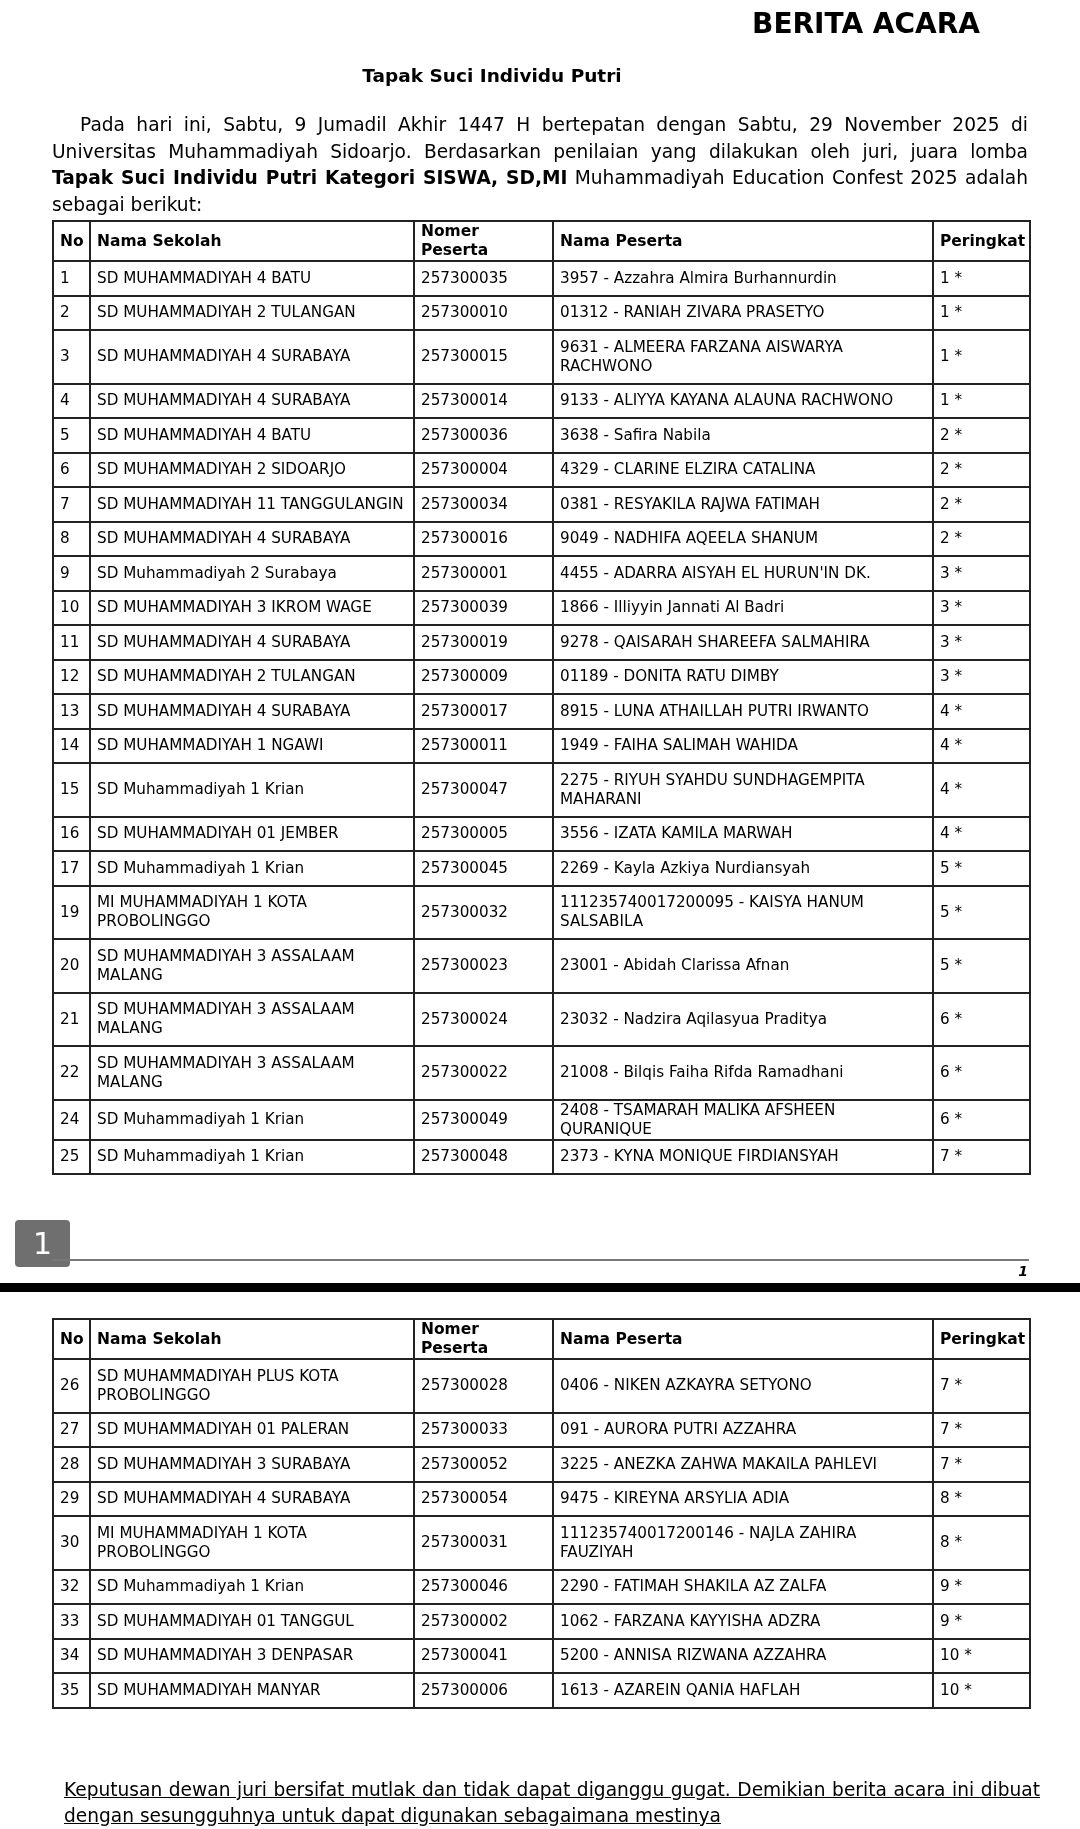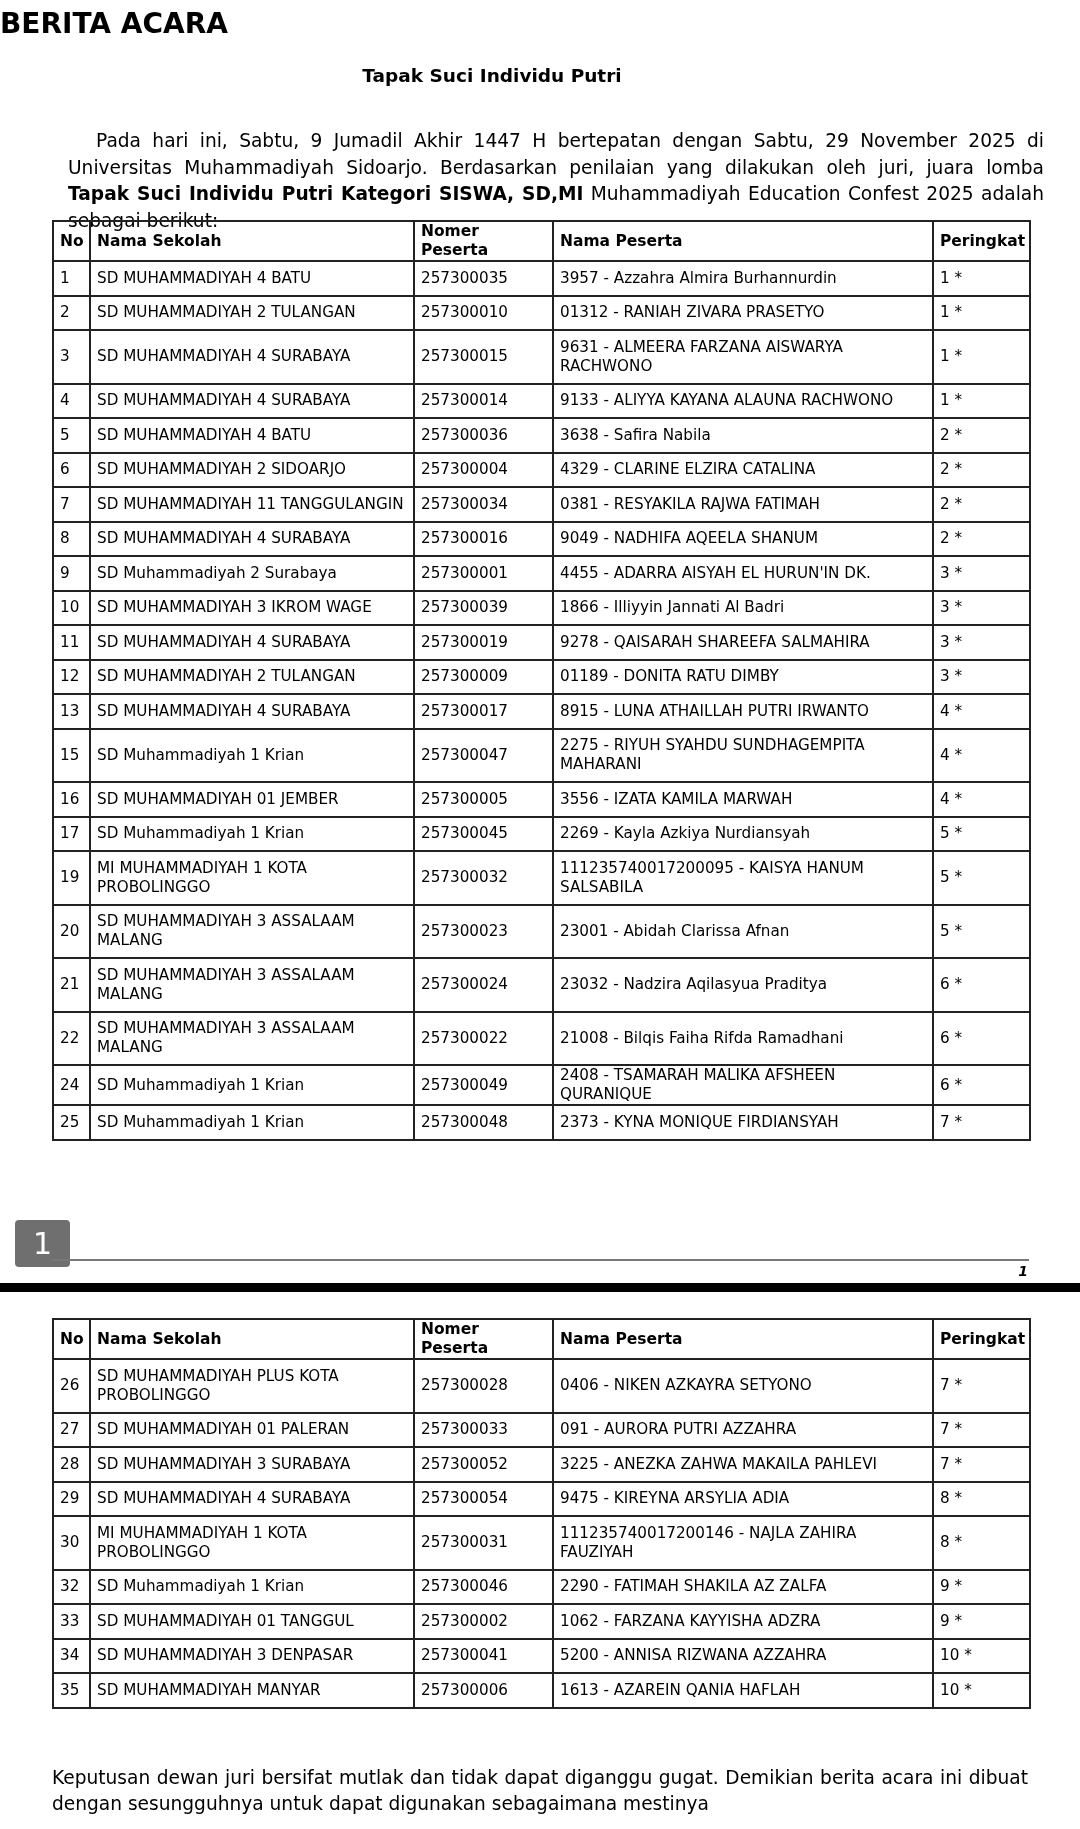--- a/index.html
+++ b/index.html
@@ -2,30 +2,30 @@
 <html><head>
 <meta charset="utf-8">
 <style>
   html, body { margin: 0; padding: 0; background: #ffffff; }
   body {
     width: 1080px; height: 1829px; position: relative; overflow: hidden;
     font-family: "DejaVu Sans", sans-serif; color: #000;
   }
   .title {
     position: absolute; left: 0; width: 980px; top: 4px;
-    text-align: left; font-weight: bold; font-size: 28px; line-height: 40px;
+    text-align: right; font-weight: bold; font-size: 28px; line-height: 40px;
   }
   .subtitle {
     position: absolute; left: 0; width: 984px; top: 62px;
     text-align: center; font-weight: bold; font-size: 18.5px; line-height: 28px;
   }
   .intro {
     position: absolute; left: 52px; width: 976px; top: 112px;
     font-size: 18.6px; line-height: 26.5px; text-align: justify;
-    text-indent: 28px; margin: 16px;
+    text-indent: 28px; margin: 0;
   }
   .intro b { font-weight: bold; }
   table.results {
     position: absolute; left: 52px; width: 977px;
     border-collapse: collapse; table-layout: fixed;
     font-size: 15.2px;
   }
   table.results th, table.results td {
     border: 2px solid #222;
     padding: 0 6px; text-align: left; vertical-align: middle;
@@ -52,21 +52,21 @@
   .page-break {
     position: absolute; left: 0; width: 1080px; top: 1283px; height: 9px; background: #000;
   }
   .page-badge {
     position: absolute; left: 15px; top: 1220px; width: 55px; height: 47px;
     background: rgba(95,95,95,0.9); border-radius: 4px;
     color: #fff; font-size: 30px; line-height: 47px; text-align: center;
   }
   .closing {
     position: absolute; left: 52px; width: 976px; top: 1765px;
-    font-size: 18.6px; line-height: 26px; margin: 0; text-align: justify;
+    font-size: 18.6px; line-height: 26px; margin: 12px; text-align: justify; text-decoration: underline;
   }
 </style>
 </head>
 <body>
 
 <div class="title">BERITA ACARA</div>
 <div class="subtitle">Tapak Suci Individu Putri</div>
 <p class="intro"><span>Pada hari ini, Sabtu, 9 Jumadil Akhir 1447 H bertepatan dengan Sabtu, 29 November 2025 di Universitas Muhammadiyah Sidoarjo. Berdasarkan penilaian yang dilakukan oleh juri, juara lomba </span><b>Tapak Suci Individu Putri Kategori SISWA, SD,MI</b><span> Muhammadiyah Education Confest 2025 adalah sebagai berikut:</span></p>
 
 <table class="results" id="table-p1">
@@ -171,20 +171,27 @@
         <td>01189 - DONITA RATU DIMBY</td>
         <td>3 *</td>
       </tr>
       <tr>
         <td>13</td>
         <td>SD MUHAMMADIYAH 4 SURABAYA</td>
         <td>257300017</td>
         <td>8915 - LUNA ATHAILLAH PUTRI IRWANTO</td>
         <td>4 *</td>
       </tr>
+      <tr>
+        <td>14</td>
+        <td>SD MUHAMMADIYAH 1 NGAWI</td>
+        <td>257300011</td>
+        <td>1949 - FAIHA SALIMAH WAHIDA</td>
+        <td>4 *</td>
+      </tr>
       <tr class="tall">
         <td>15</td>
         <td>SD Muhammadiyah 1 Krian</td>
         <td>257300047</td>
         <td>2275 - RIYUH SYAHDU SUNDHAGEMPITA MAHARANI</td>
         <td>4 *</td>
       </tr>
       <tr>
         <td>16</td>
         <td>SD MUHAMMADIYAH 01 JEMBER</td>

